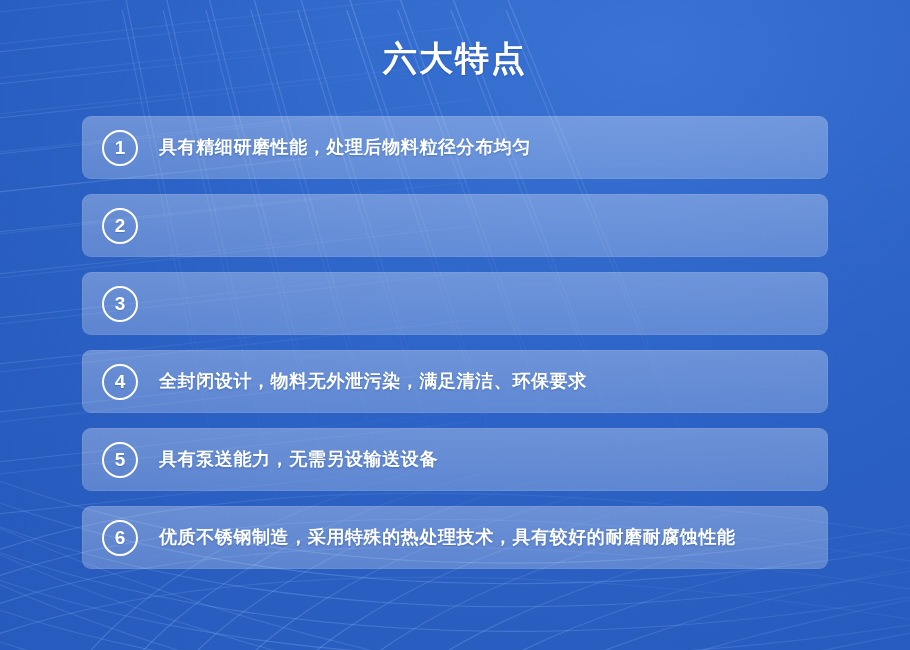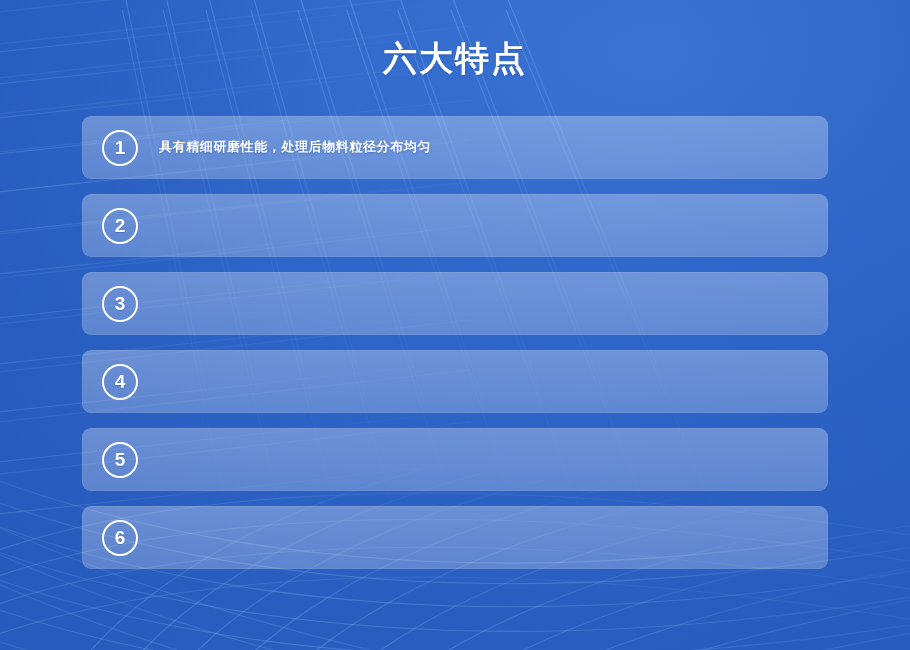--- a/index.html
+++ b/index.html
@@ -92,21 +92,21 @@
     display: flex;
     align-items: center;
     justify-content: center;
     line-height: 1;
     text-shadow: 0 1px 1px rgba(20,56,130,.30);
   }
   .row-text {
     margin-left: 21px;
     margin-right: 18px;
     color: #ffffff;
-    font-size: 13px;
+    font-size: 18px;
     font-weight: bold;
     letter-spacing: .6px;
     line-height: 1.3;
     text-shadow: 0 1px 2px rgba(20,56,130,.35);
   }
 </style>
 </head>
 <body>
 
 <div id="poster">
@@ -218,25 +218,28 @@
       <div class="feature-row">
         <div class="row-num">2</div>
       </div>
 
       <div class="feature-row">
         <div class="row-num">3</div>
       </div>
 
       <div class="feature-row">
         <div class="row-num">4</div>
+        <div class="row-text">全封闭设计，物料无外泄污染，满足清洁、环保要求</div>
       </div>
 
       <div class="feature-row">
         <div class="row-num">5</div>
+        <div class="row-text">具有泵送能力，无需另设输送设备</div>
       </div>
 
       <div class="feature-row">
         <div class="row-num">6</div>
+        <div class="row-text">优质不锈钢制造，采用特殊的热处理技术，具有较好的耐磨耐腐蚀性能</div>
       </div>
 
     </div>
   </div>
 </div>
 
 </body></html>

